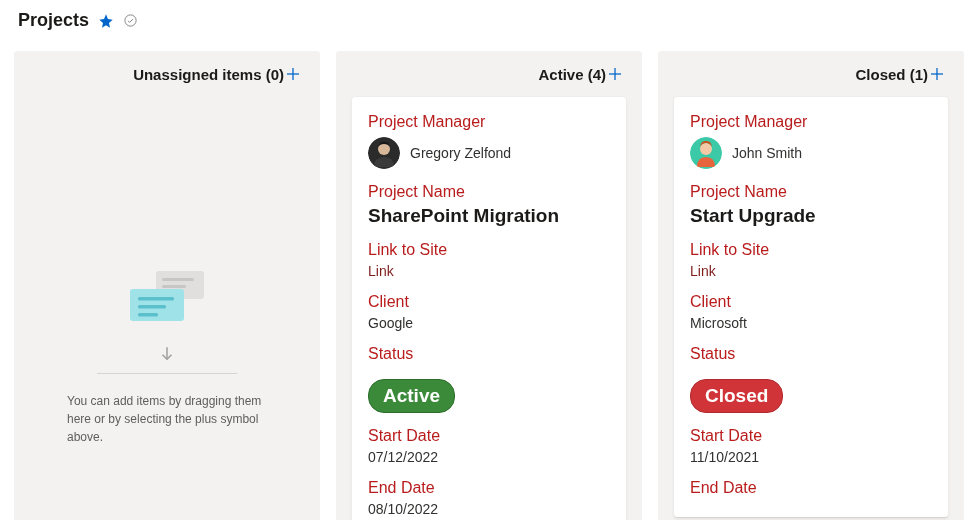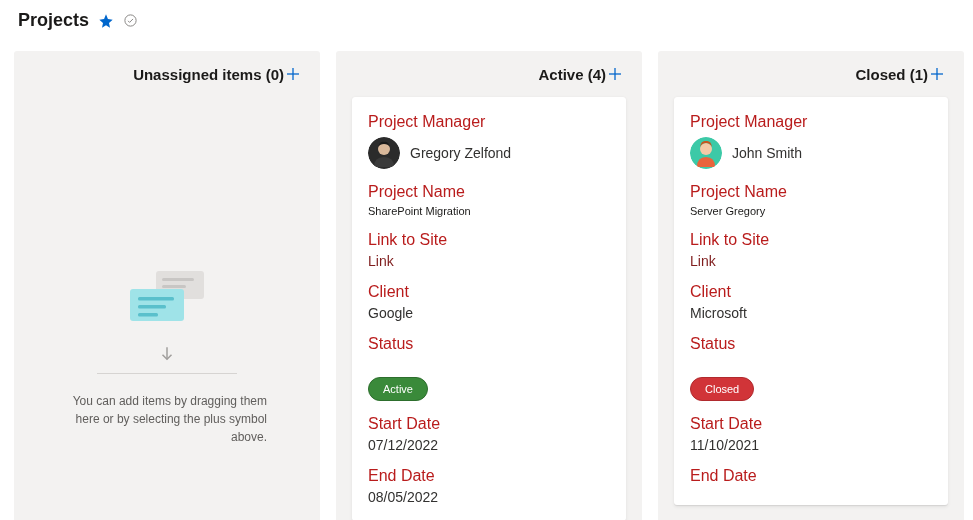--- a/index.html
+++ b/index.html
@@ -79,21 +79,21 @@
       color: #a19f9d;
       margin-bottom: 6px;
     }
     .empty-line {
       width: 140px;
       height: 1px;
       background: #d6d4d2;
       margin-bottom: 18px;
     }
     .empty-text {
-      text-align: right;
+      text-align: left;
       font-size: 12px;
       color: #605e5c;
       line-height: 1.5;
       max-width: 200px;
     }
     .card {
       background: #ffffff;
       margin: 0 16px 12px 16px;
       border-radius: 3px;
       padding: 16px 16px 16px 16px;
@@ -108,22 +108,22 @@
     .field-label {
       font-size: 16px;
       color: #b91c1c;
       margin-bottom: 4px;
     }
     .field-value {
       font-size: 14px;
       color: #323130;
     }
     .field-value.large {
-      font-size: 11px;
-      font-weight: 400;
+      font-size: 19px;
+      font-weight: 700;
       color: #1b1a19;
     }
     .manager-row {
       display: flex;
       align-items: center;
       gap: 10px;
       margin-top: 6px;
     }
     .avatar {
       width: 32px;
@@ -136,24 +136,24 @@
       display: block;
     }
     .manager-name {
       font-size: 14px;
       color: #323130;
     }
     .status-pill {
       display: inline-block;
       padding: 5px 14px;
       border-radius: 16px;
-      font-size: 11px;
+      font-size: 19px;
       color: #ffffff;
-      font-weight: 400;
-      margin-top: 20px;
+      font-weight: 700;
+      margin-top: 12px;
     }
     .status-active {
       background: #3a8a3a;
       border: 1px solid #2d6e2d;
     }
     .status-closed {
       background: #d13438;
       border: 1px solid #b02a2e;
       text-align: center;
     }
@@ -255,21 +255,21 @@
       <div class="field">
         <div class="field-label">Status</div>
         <div class="status-pill status-active">Active</div>
       </div>
       <div class="field">
         <div class="field-label">Start Date</div>
         <div class="field-value">07/12/2022</div>
       </div>
       <div class="field">
         <div class="field-label">End Date</div>
-        <div class="field-value">08/05/2022</div>
+        <div class="field-value">08/10/2022</div>
       </div>
     </div>
   </div>
 
   <div class="column">
     <div class="column-header">
       <div class="column-title">Closed (1)</div>
       <span class="add-btn">
         <svg width="18" height="18" viewBox="0 0 24 24" fill="none" stroke="#0066cc" stroke-width="1.7">
           <line x1="12" y1="4" x2="12" y2="20"></line>
@@ -287,21 +287,21 @@
               <circle cx="16" cy="12" r="6" fill="#f5c9a6"></circle>
               <path d="M7 30 Q7 20 16 20 Q25 20 25 30 Z" fill="#e8643c"></path>
               <path d="M10 10 Q11 3 16 4 Q21 3 22 10 Q20 6 16 6 Q12 6 10 10" fill="#c7551f"></path>
             </svg>
           </div>
           <div class="manager-name">John Smith</div>
         </div>
       </div>
       <div class="field">
         <div class="field-label">Project Name</div>
-        <div class="field-value large">Server Gregory</div>
+        <div class="field-value large">Start Upgrade</div>
       </div>
       <div class="field">
         <div class="field-label">Link to Site</div>
         <div class="field-value link-value">Link</div>
       </div>
       <div class="field">
         <div class="field-label">Client</div>
         <div class="field-value">Microsoft</div>
       </div>
       <div class="field">

